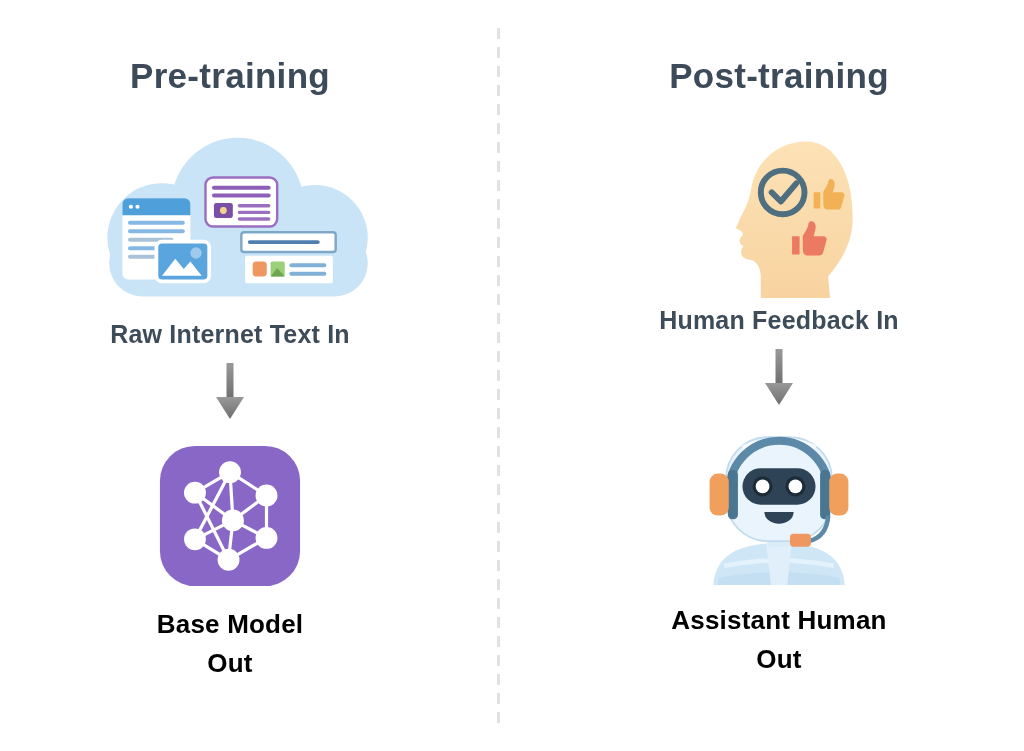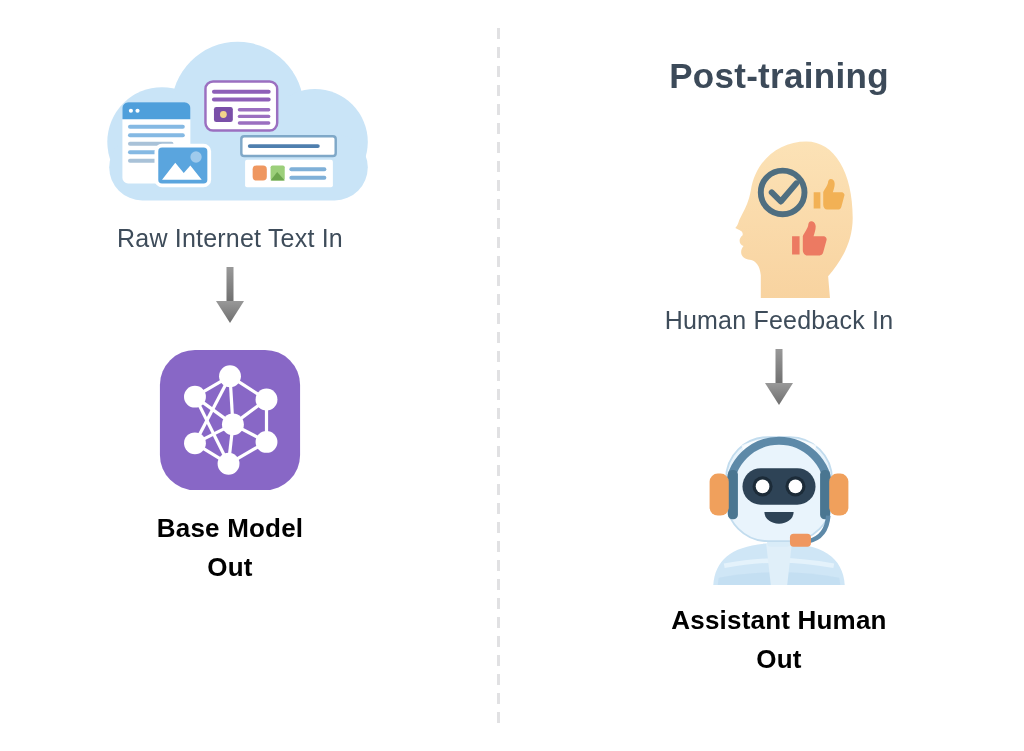--- a/index.html
+++ b/index.html
@@ -26,21 +26,21 @@
     display: flex; flex-direction: column; align-items: center;
   }
   .col-left  { left: 0;   width: 498px; padding-right: 38px; }
   .col-right { left: 500px; width: 524px; padding-left: 34px; }
   .col-title {
     margin-top: 56px;
     font-size: 35px; font-weight: 700;
     color: #3c4a59; letter-spacing: 0.3px;
   }
   .io-label {
-    font-size: 25px; font-weight: 400;
+    font-size: 25px; font-weight: 700;
     color: #3e4c5a; letter-spacing: 0.2px;
     text-align: center;
   }
   .out-label {
     font-size: 26px; font-weight: 700;
     color: #000000; letter-spacing: 0.2px;
     text-align: center; line-height: 39px;
   }
   .icon-block { display: block; }
   .cloud-icon   { margin-top: 36px; }
@@ -55,20 +55,21 @@
 </style>
 </head>
 <body>
 
 <div class="canvas">
 
   <div class="divider"></div>
 
   <div class="col col-left">
 
+    <div class="col-title">Pre-training</div>
 
     <svg class="icon-block cloud-icon" width="302" height="174" viewBox="0 0 320 184">
       <g fill="#c9e4f7">
         <circle cx="88" cy="112" r="58"></circle>
         <circle cx="168" cy="76" r="70"></circle>
         <circle cx="250" cy="112" r="56"></circle>
         <rect x="32" y="104" width="274" height="70" rx="35"></rect>
       </g>
 
       <g>

